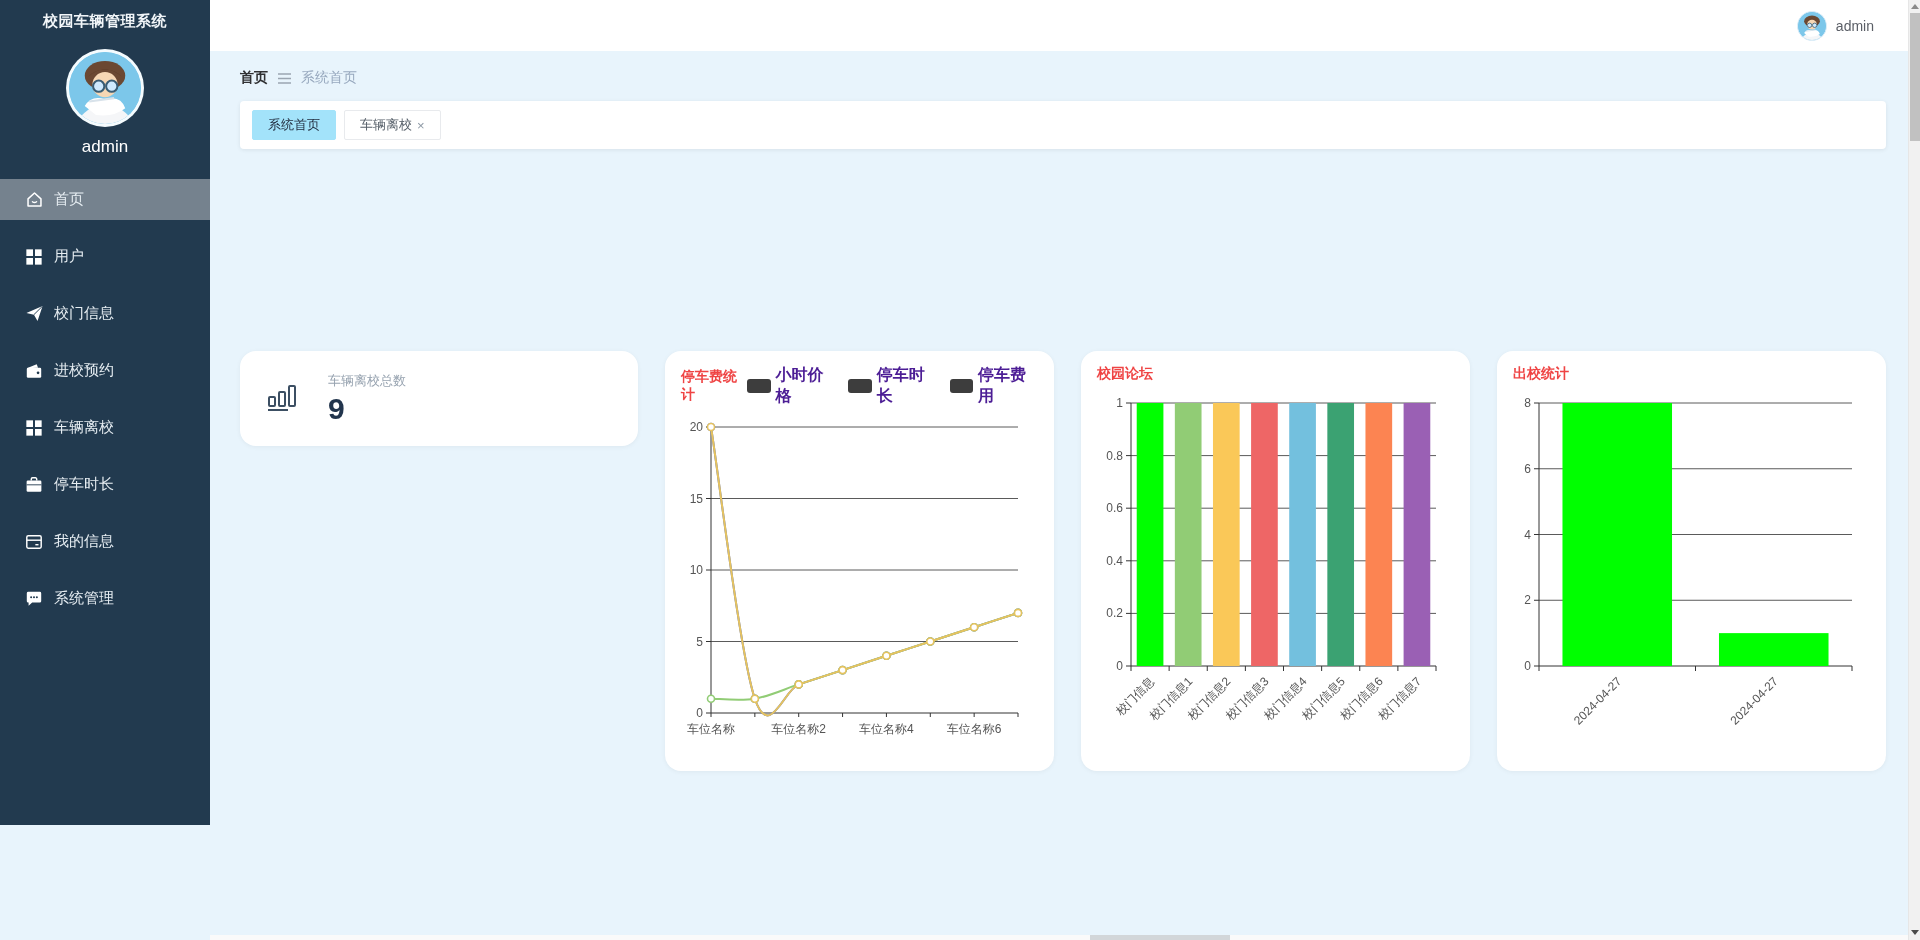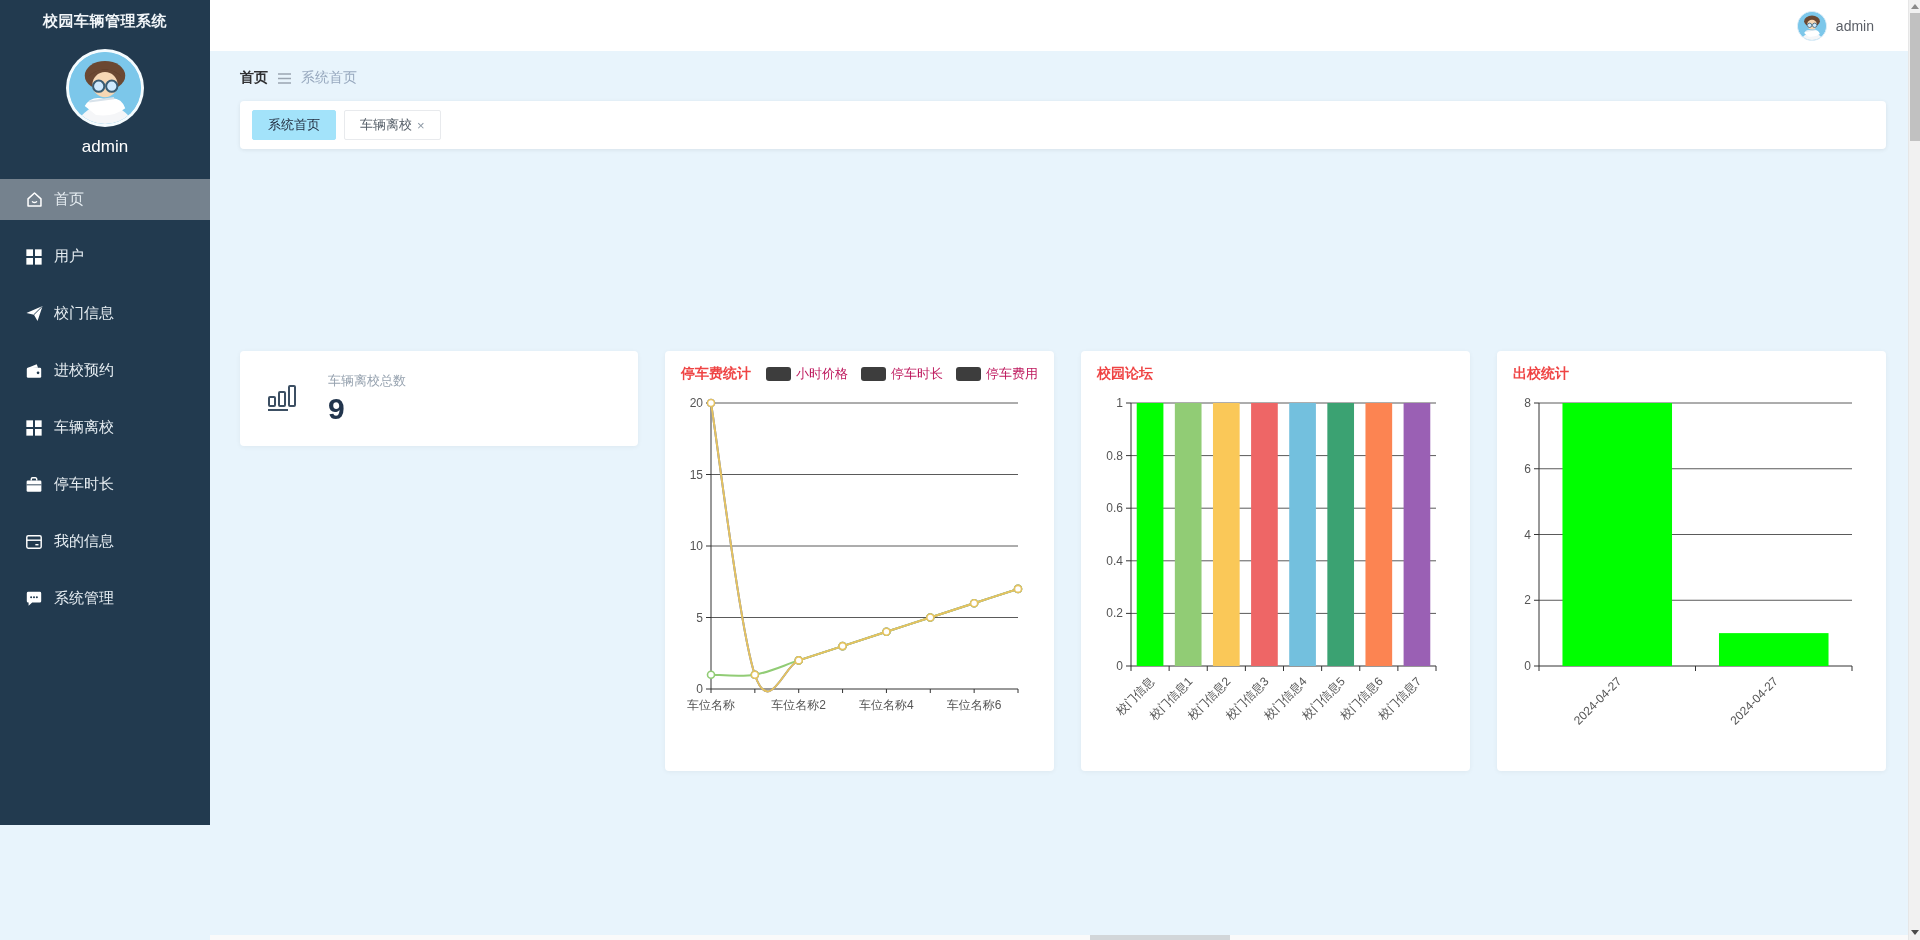--- a/index.html
+++ b/index.html
@@ -31,32 +31,32 @@
   .bc-current { color:#97a8be; cursor:pointer; }
 
   .tabs-card { margin-top:8px; background:#fff; border-radius:4px; box-shadow:0 1px 4px rgba(0,0,0,.08); padding:9px 12px; display:flex; gap:8px; }
   .tab { height:30px; display:inline-flex; align-items:center; padding:0 15px; font-size:13px; color:#57606a; background:#fff; border:1px solid #e8eaed; border-radius:2px; cursor:pointer; }
   .tab.active { background:#A3E3FA; border-color:#A3E3FA; color:#243042; }
   .tab .close { margin-left:5px; color:#8d99a5; font-size:13px; cursor:pointer; }
 
   .welcome { margin-top:55px; text-align:center; font-size:29px; font-weight:700; color:#2C3B4E; letter-spacing:1px; }
 
   .cards-row { margin-top:202px; display:flex; align-items:flex-start; gap:27px; }
-  .card { background:#fff; border-radius:4px; box-shadow:0 1px 5px rgba(0,0,0,.05); }
+  .card { background:#fff; border-radius:16px; box-shadow:0 1px 5px rgba(0,0,0,.05); }
   .stat-card { width:398px; height:95px; display:flex; align-items:center; padding:0 26px; gap:26px; }
   .stat-text .stat-label { font-size:13px; color:#97A3B0; }
   .stat-text .stat-value { font-size:30px; font-weight:700; color:#22354D; margin-top:2px; }
 
   .chart-card { flex:1; height:420px; padding:14px 16px; }
   .chart-head { display:flex; align-items:center; justify-content:space-between; }
   .chart-title { font-size:14px; font-weight:700; color:#ef4444; }
   .legend { display:flex; align-items:center; gap:13px; }
   .legend-item { display:flex; align-items:center; gap:5px; cursor:pointer; }
   .legend-swatch { width:25px; height:14px; border-radius:3px; background:#3D3D3D; }
-  .legend-item span { font-size:13px; color:#be185d; }
+  .legend-item span { font-size:16px; color:#4c1d95;font-weight:bold; }
   .chart-svg { display:block; margin-top:8px; }
   .tick { font-size:12px; fill:#555; }
 
   
   .v-scrollbar { position:fixed; top:0; right:0; width:12px; height:940px; background:#f1f1f1; border-left:1px solid #e6e6e6; z-index:50; }
   .v-thumb { position:absolute; top:13px; left:1px; width:10px; height:128px; background:#c1c1c1; border-radius:0; }
   .v-arrow-up { position:absolute; top:4px; left:2px; width:0; height:0; border-left:4px solid transparent; border-right:4px solid transparent; border-bottom:5px solid #8a8a8a; }
   .v-arrow-down { position:absolute; bottom:5px; left:2px; width:0; height:0; border-left:4px solid transparent; border-right:4px solid transparent; border-top:5px solid #4a4a4a; }
   .h-scrollbar { position:fixed; bottom:0; left:210px; right:12px; height:5px; background:#fafafa; z-index:50; }
   .h-thumb { position:absolute; left:880px; width:140px; height:5px; background:#d2d6d9; }

